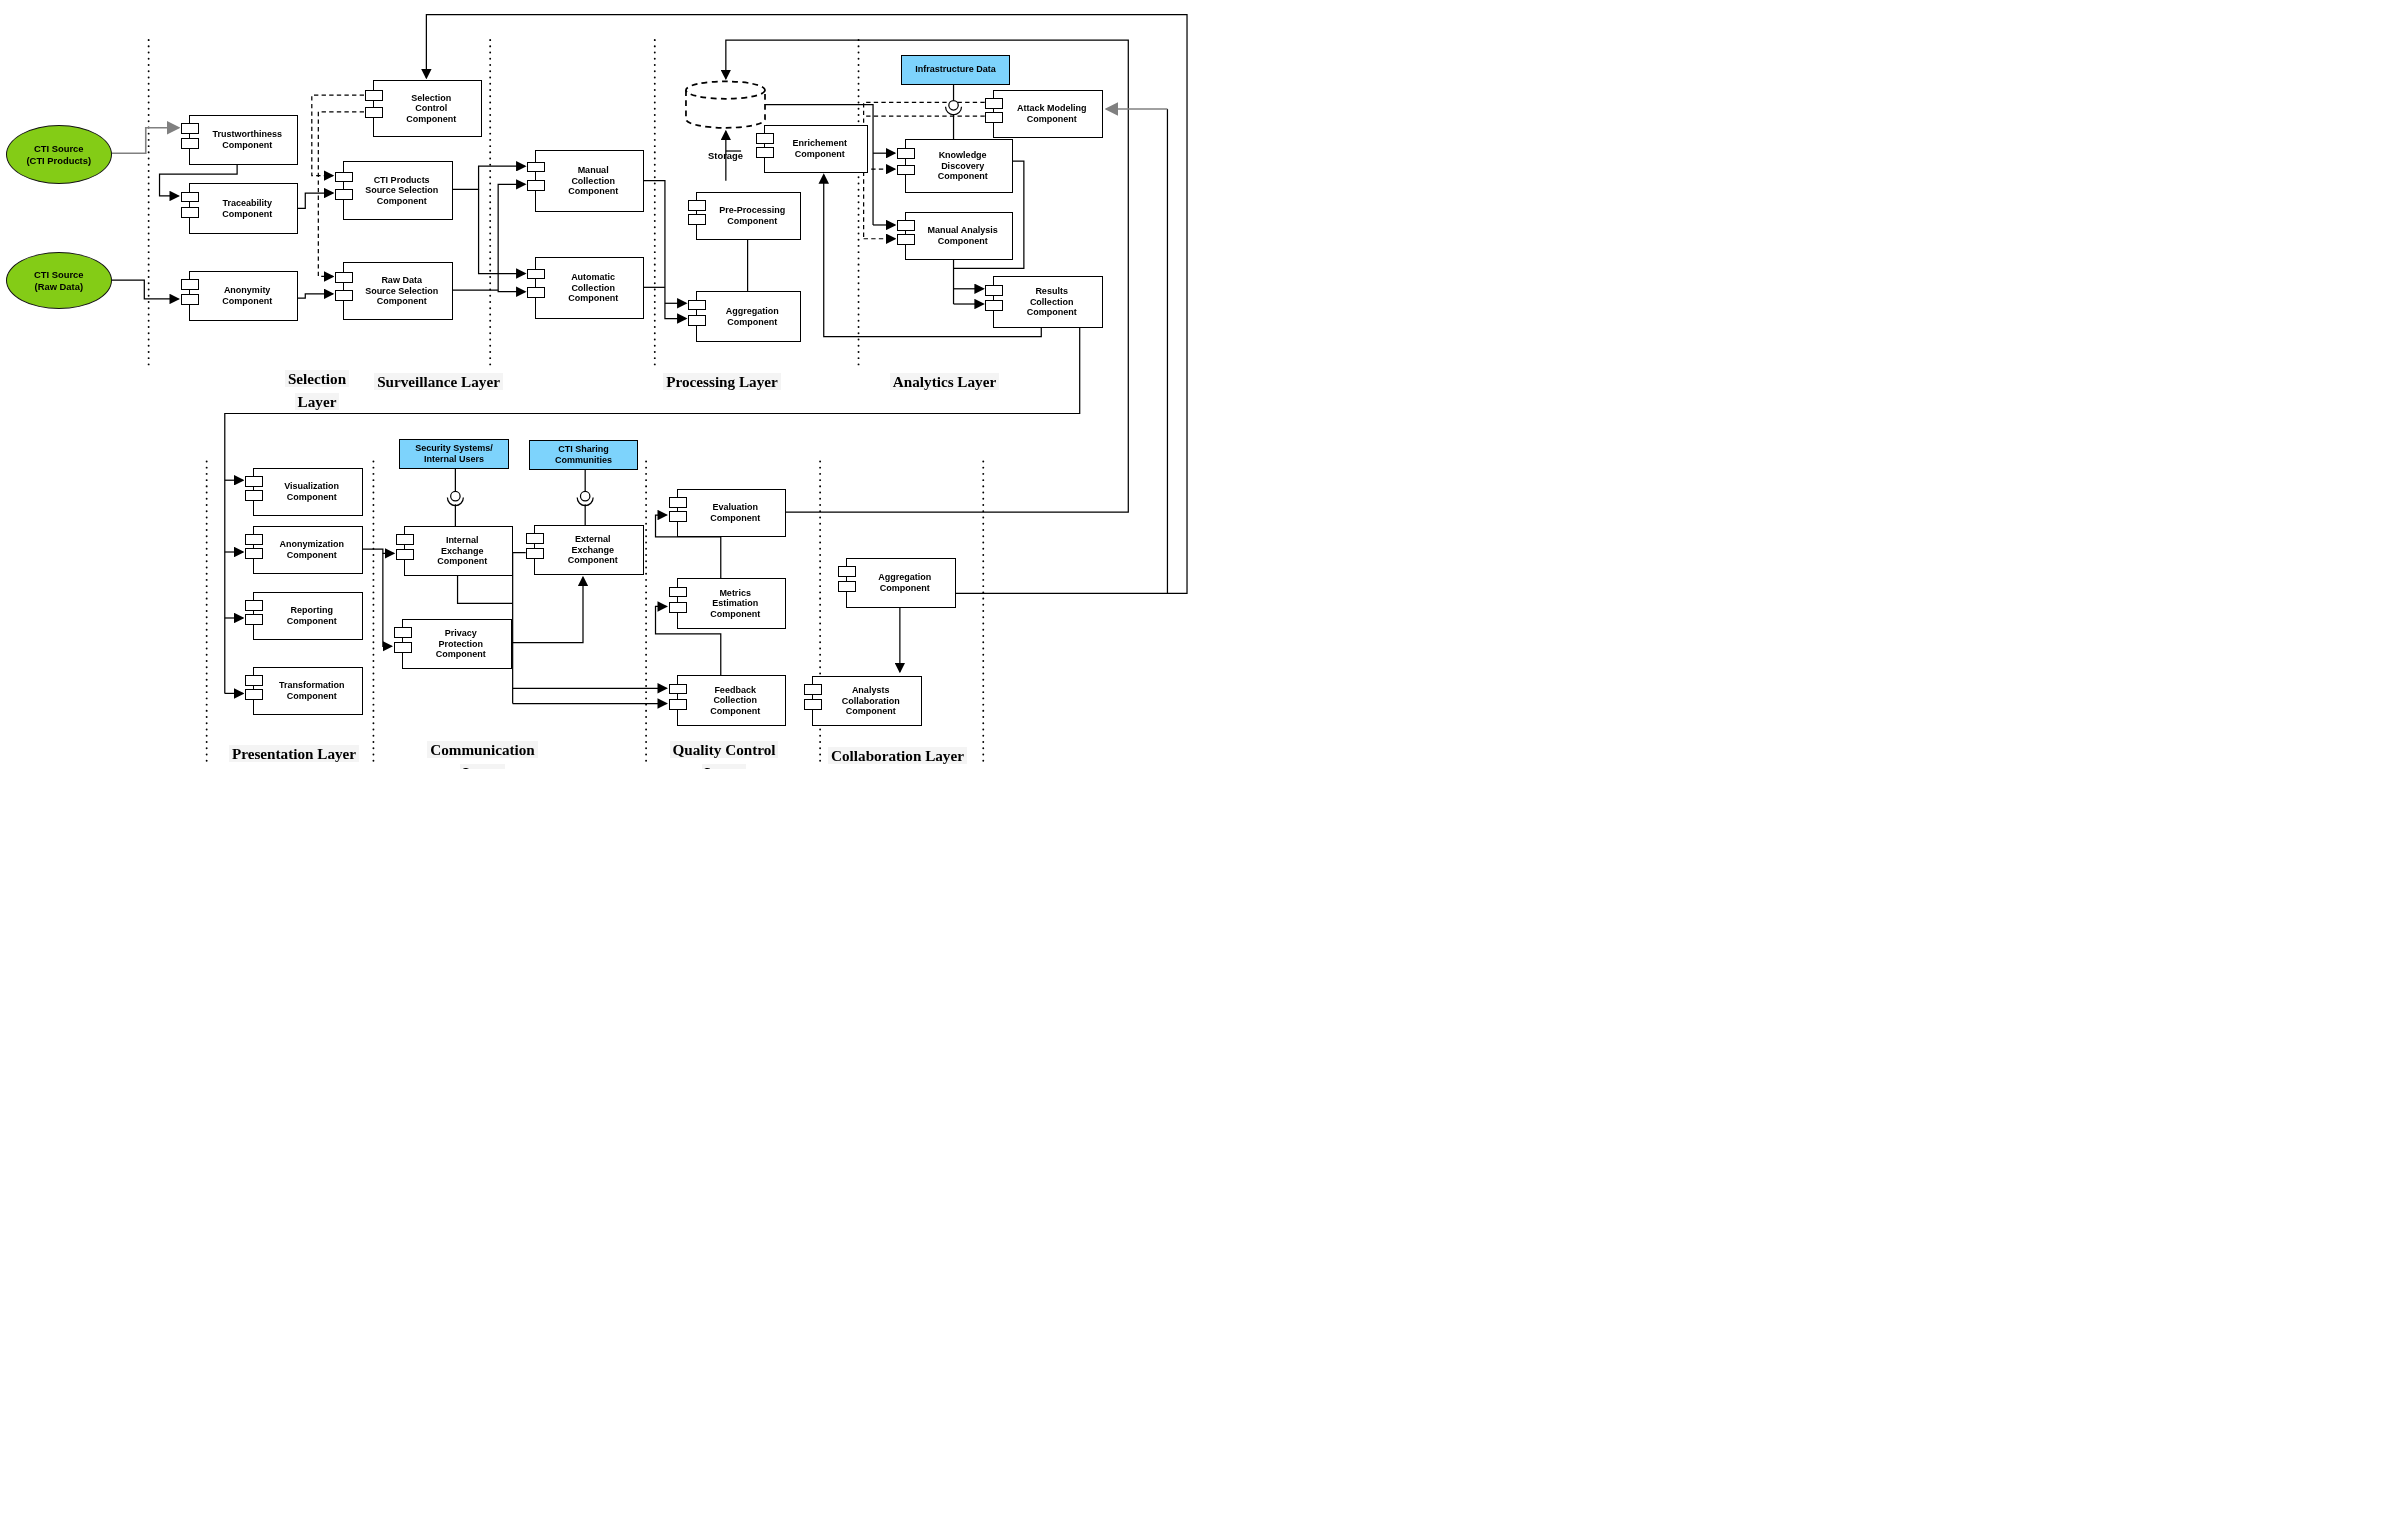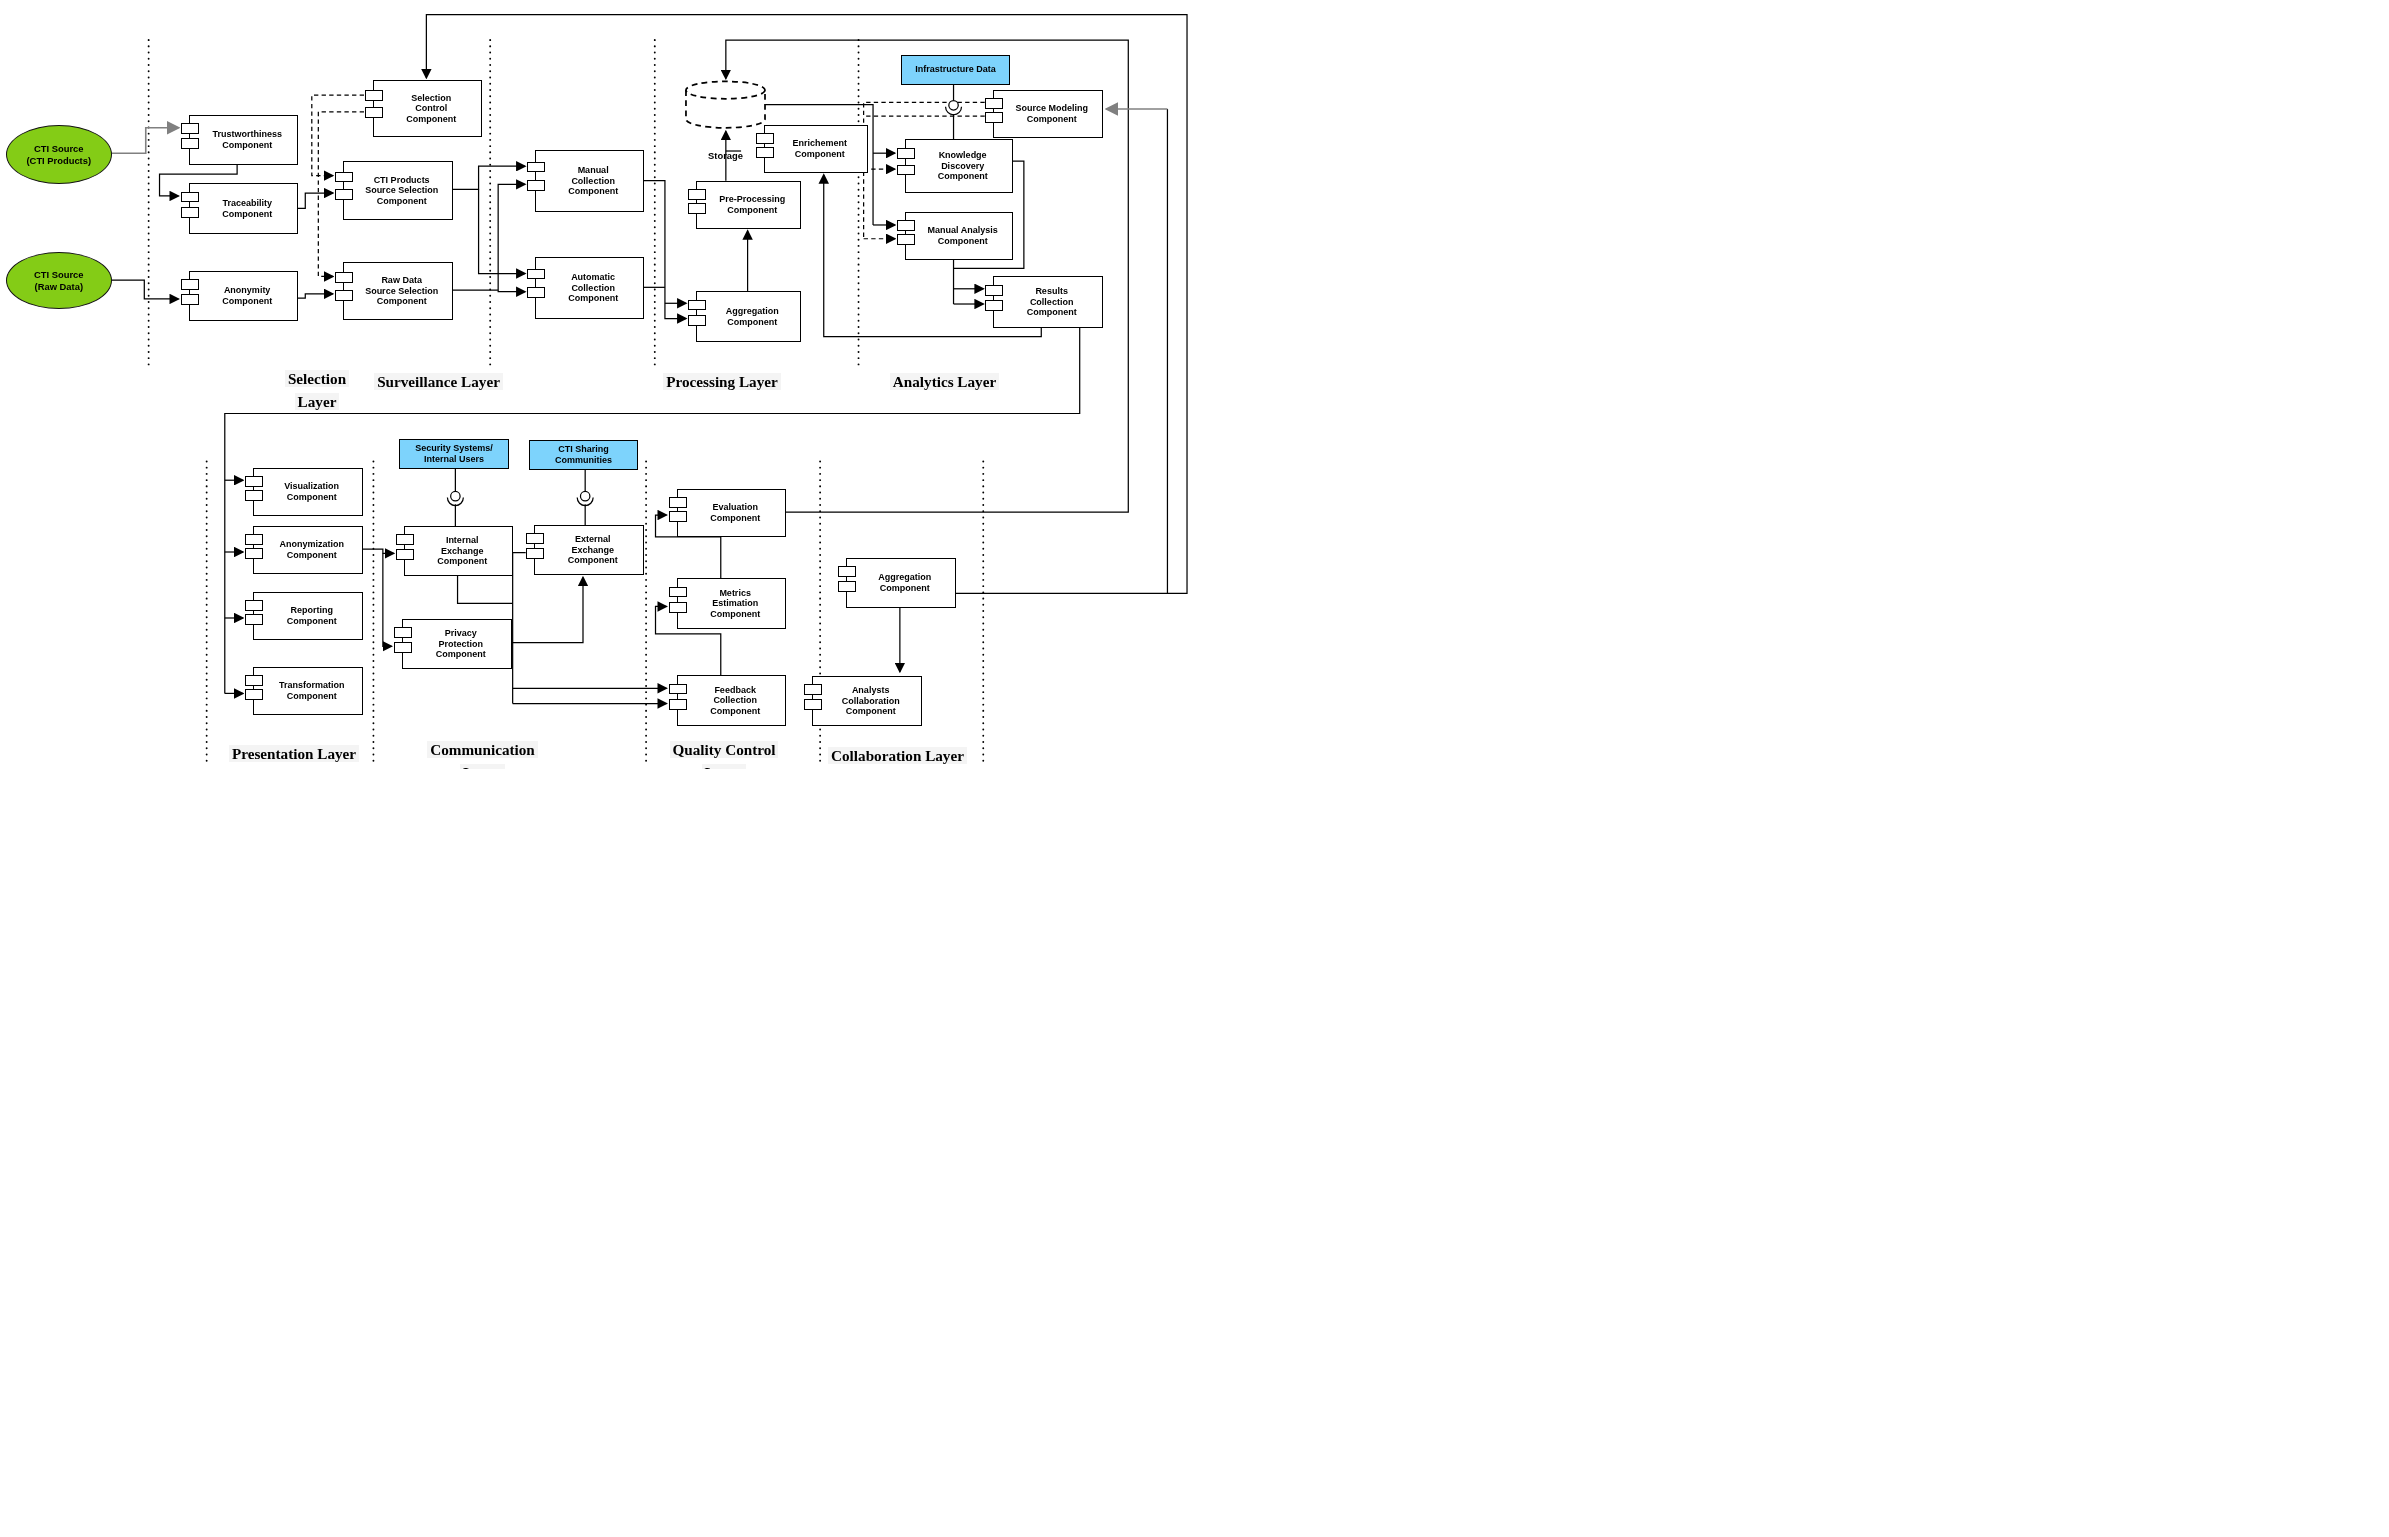--- a/index.html
+++ b/index.html
@@ -211,37 +211,37 @@
 Collection
 Component</span>
   </div>
 
   <div class="comp" style="left:764px;top:125px;width:102px;height:46px">
     <span class="port p1"></span>
       <span class="port p2"></span>
     <span class="lbl">Enrichement
 Component</span>
   </div>
-  <div class="comp" style="left:696px;top:181px;width:103px;height:46px">
+  <div class="comp" style="left:696px;top:192px;width:103px;height:46px">
     <span class="port p1"></span>
       <span class="port p2"></span>
     <span class="lbl">Pre-Processing
 Component</span>
   </div>
   <div class="comp" style="left:696px;top:291px;width:103px;height:49px">
     <span class="port p1"></span>
       <span class="port p2"></span>
     <span class="lbl">Aggregation
 Component</span>
   </div>
 
   <div class="comp" style="left:993px;top:90px;width:108px;height:46px">
     <span class="port p1"></span>
       <span class="port p2"></span>
-    <span class="lbl">Source Modeling
+    <span class="lbl">Attack Modeling
 Component</span>
   </div>
   <div class="comp" style="left:905px;top:139px;width:106px;height:52px">
     <span class="port p1"></span>
       <span class="port p2"></span>
     <span class="lbl">Knowledge
 Discovery
 Component</span>
   </div>
   <div class="comp" style="left:905px;top:212px;width:106px;height:46px">

